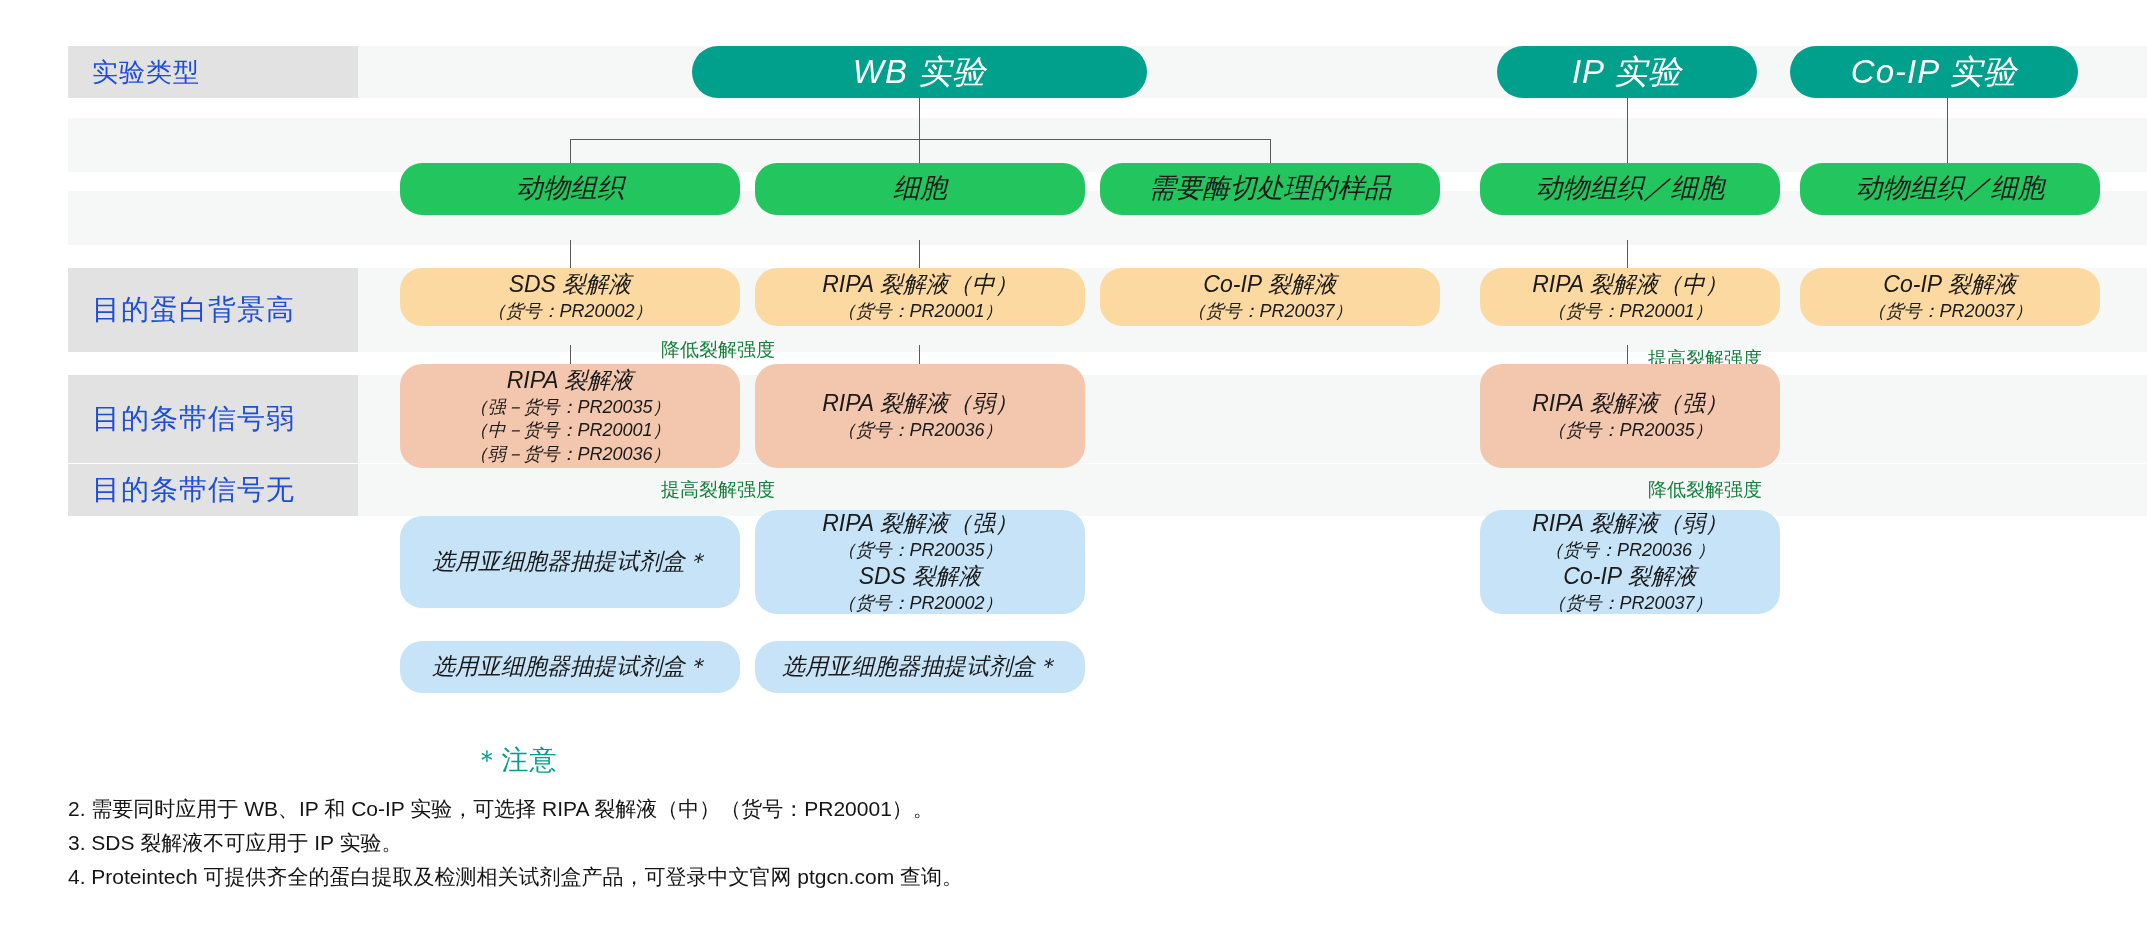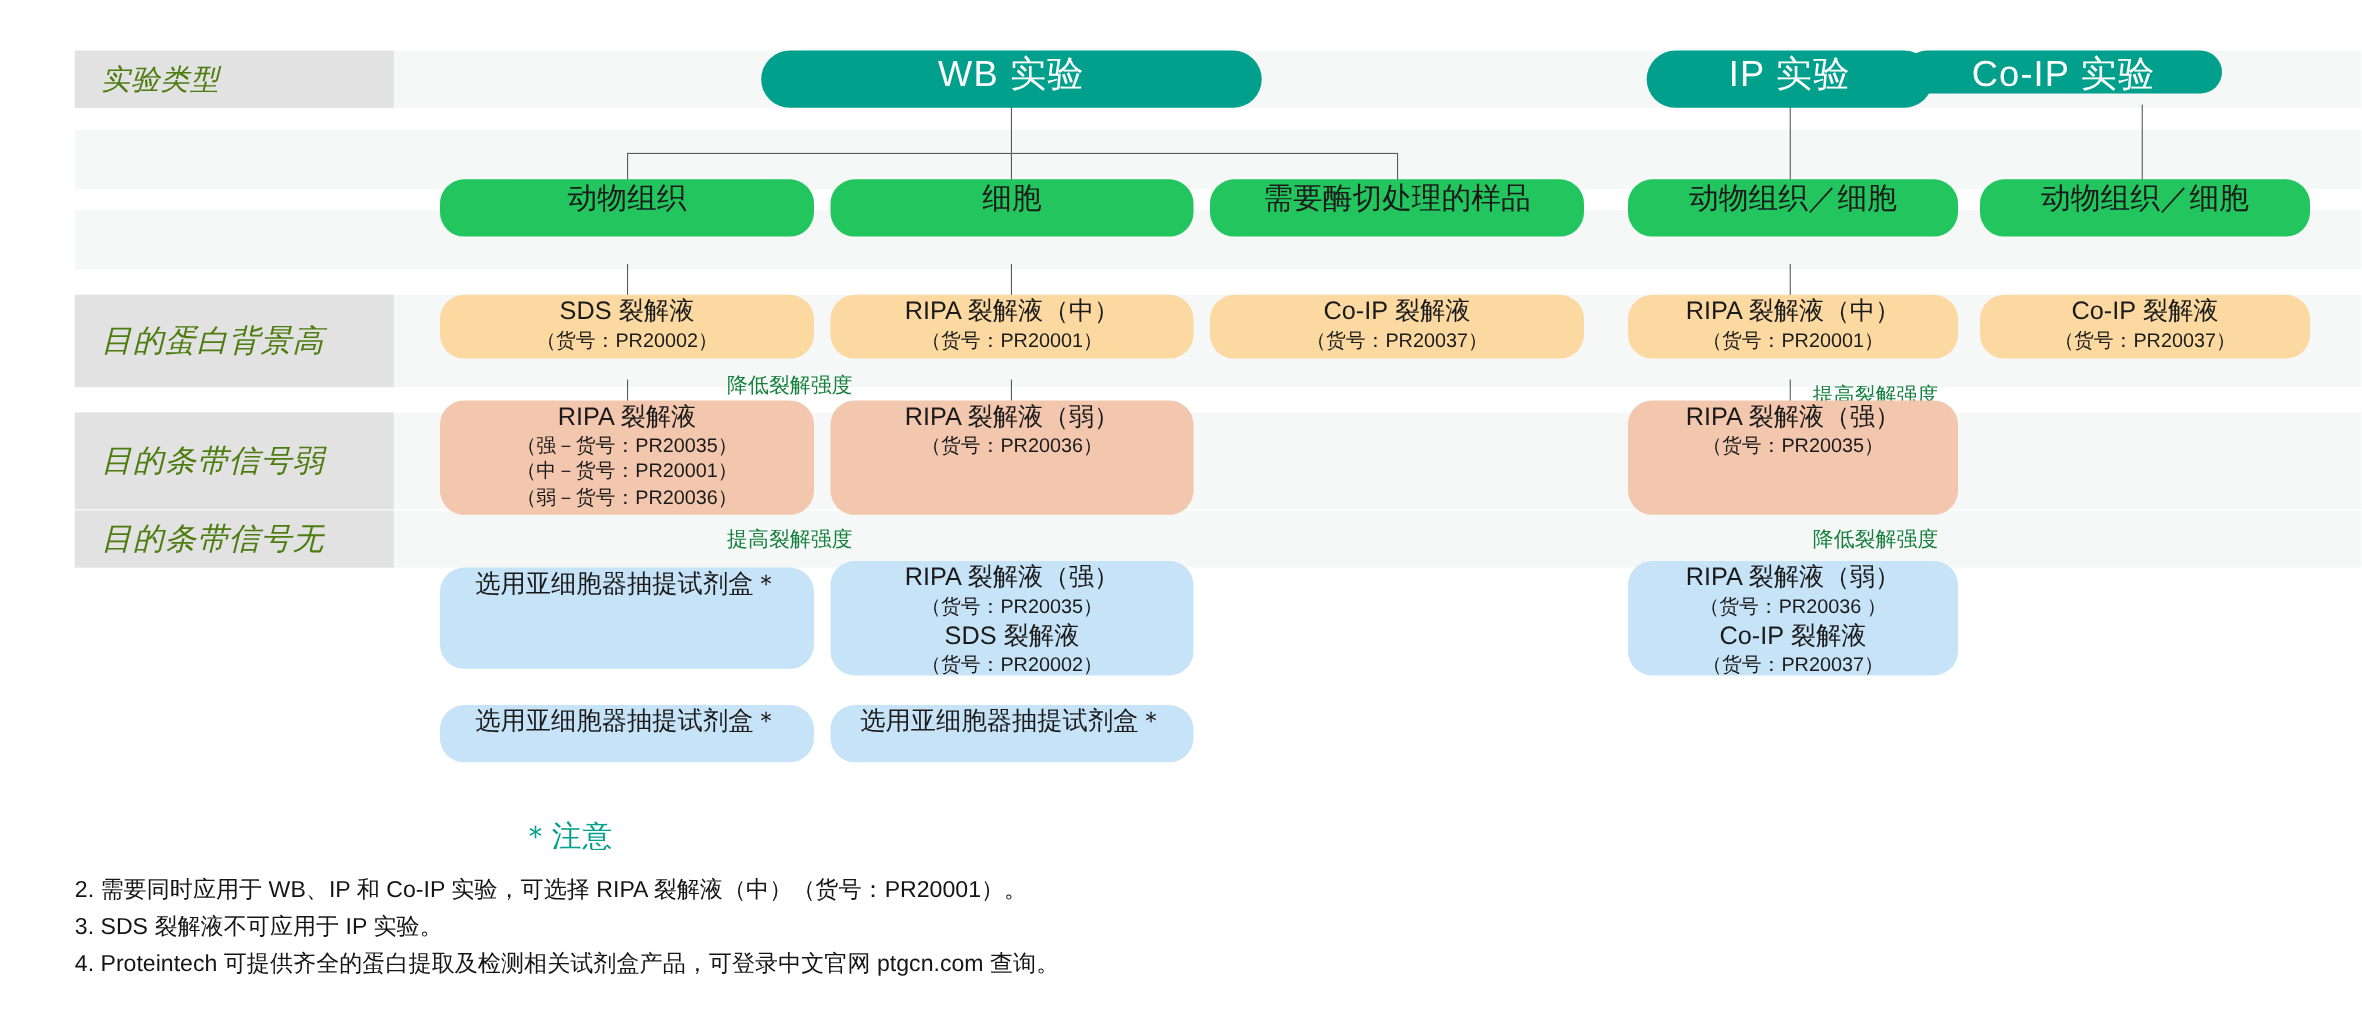--- a/index.html
+++ b/index.html
@@ -23,39 +23,39 @@
     position: absolute;
     left: 68px;
     right: 0px;
     background: #f6f7f7;
   }
   .row-label {
     position: absolute;
     left: 68px;
     width: 290px;
     background: #e2e2e2;
-    color: #4d7c0f;
+    color: #1d4ed8;
     display: flex;
     align-items: center;
     padding-left: 24px;
     letter-spacing: 1px;
-    font-style: italic;
   }
 
   
   .node {
     position: absolute;
     display: flex;
     flex-direction: column;
     align-items: center;
-    justify-content: flex-start;
+    justify-content: center;
     text-align: center;
     border-radius: 22px;
     line-height: 1.3;
     color: #1a1a1a;
+    font-style: italic;
   }
   .node .ln { display: block; white-space: nowrap; }
   .node .ln.main { font-size: 23px; }
   .node .ln.sub  { font-size: 18px; }
 
   .node.teal {
     background: #00a08c;
     color: #ffffff;
     border-radius: 26px;
     font-size: 33px;
@@ -151,21 +151,21 @@
   <div class="vline" style="left:570px;top:345px;height:52px;"></div>
   <div class="vline" style="left:919px;top:345px;height:52px;"></div>
   <div class="vline" style="left:1627px;top:345px;height:52px;"></div>
 
   <div class="node teal" style="left:692px;top:46px;width:455px;height:52px;">
     <span class="ln">WB 实验</span>
   </div>
   <div class="node teal" style="left:1497px;top:46px;width:260px;height:52px;">
     <span class="ln">IP 实验</span>
   </div>
-  <div class="node teal" style="left:1732px;top:46px;width:288px;height:39px;">
+  <div class="node teal" style="left:1790px;top:46px;width:288px;height:52px;">
     <span class="ln">Co-IP 实验</span>
   </div>
 
   <div class="node paleteal" style="left:400px;top:163px;width:340px;height:52px;">
     <span class="ln">动物组织</span>
   </div>
   <div class="node paleteal" style="left:755px;top:163px;width:330px;height:52px;">
     <span class="ln">细胞</span>
   </div>
   <div class="node paleteal" style="left:1100px;top:163px;width:340px;height:52px;">

